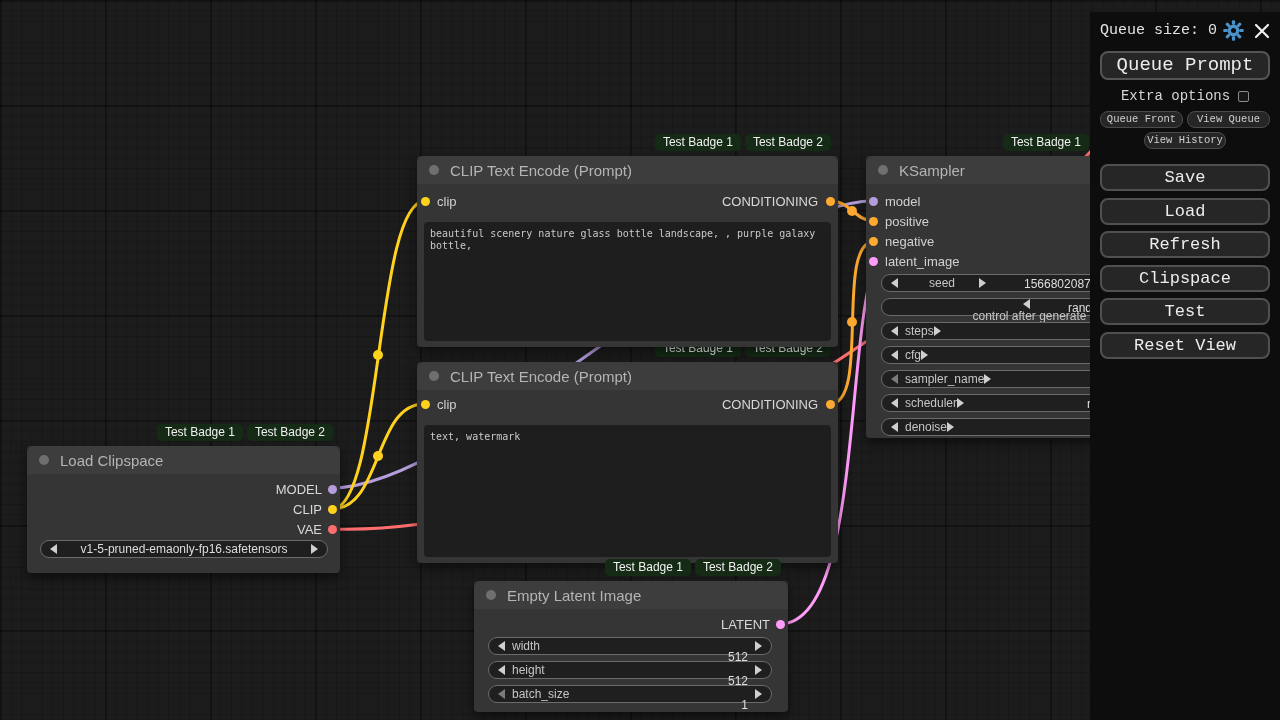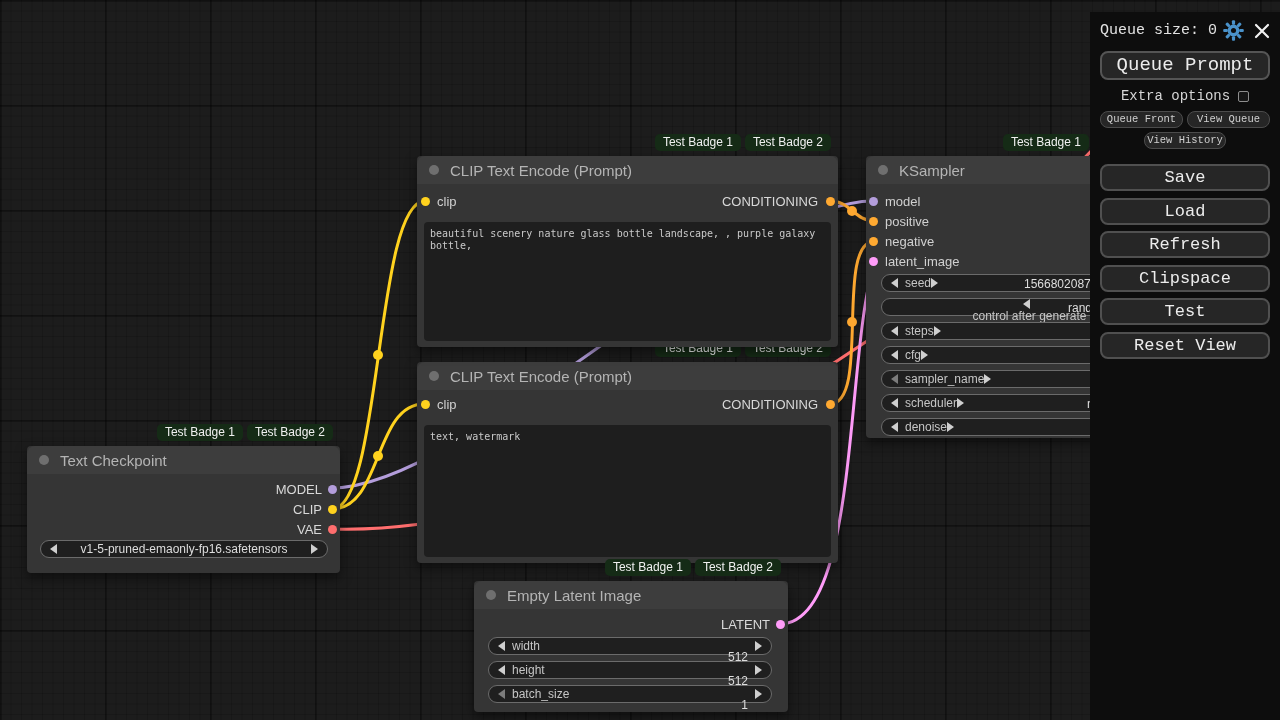--- a/index.html
+++ b/index.html
@@ -105,21 +105,21 @@
     <circle cx="852" cy="322" r="5" fill="#ffa931"></circle>
   </svg>
 
   <div class="node" style="left:27px; top:446px; width:313px; height:127px;">
     <div class="badges">
       <span class="badge">Test Badge 1</span>
       <span class="badge">Test Badge 2</span>
     </div>
     <div class="titlebar">
       <span class="titledot"></span>
-      <span>Text Checkpoint</span>
+      <span>Load Clipspace</span>
     </div>
     <span class="outlabel" style="right:18px; top:36px;">MODEL</span>
     <span class="slotdot c-model" style="left:300.5px; top:38.5px;"></span>
     <span class="outlabel" style="right:18px; top:56px;">CLIP</span>
     <span class="slotdot c-clip" style="left:300.5px; top:58.5px;"></span>
     <span class="outlabel" style="right:18px; top:76px;">VAE</span>
     <span class="slotdot c-vae" style="left:300.5px; top:78.5px;"></span>
     <div class="pill" style="left:13px; top:94px; width:288px;">
       <span class="arr-l"></span>
       <span class="ctr">v1-5-pruned-emaonly-fp16.safetensors</span>
@@ -201,21 +201,21 @@
     </div>
     <span class="slotdot c-model" style="left:2.5px; top:40.5px;"></span>
     <span class="inlabel" style="left:19px; top:38px;">model</span>
     <span class="slotdot c-cond" style="left:2.5px; top:60.5px;"></span>
     <span class="inlabel" style="left:19px; top:58px;">positive</span>
     <span class="slotdot c-cond" style="left:2.5px; top:80.5px;"></span>
     <span class="inlabel" style="left:19px; top:78px;">negative</span>
     <span class="slotdot c-latent" style="left:2.5px; top:100.5px;"></span>
     <span class="inlabel" style="left:19px; top:98px;">latent_image</span>
 
-    <div class="pill" style="left:15px; top:118px; width:290px;">
+    <div class="pill" style="left:15px; top:118px; width:290px;gap:24px;">
       <span class="arr-l"></span>
       <span class="wlabel">seed</span>
       <span class="wvalue abs" style="left:142px;">1566802087</span>
       <span class="arr-r"></span>
     </div>
     <div class="pill" style="left:15px; top:142px; width:290px;flex-direction:column;">
       <span class="arr-l"></span>
       <span class="wlabel">control after generate</span>
       <span class="wvalue abs" style="left:186px;">randomize</span>
       <span class="arr-r"></span>

